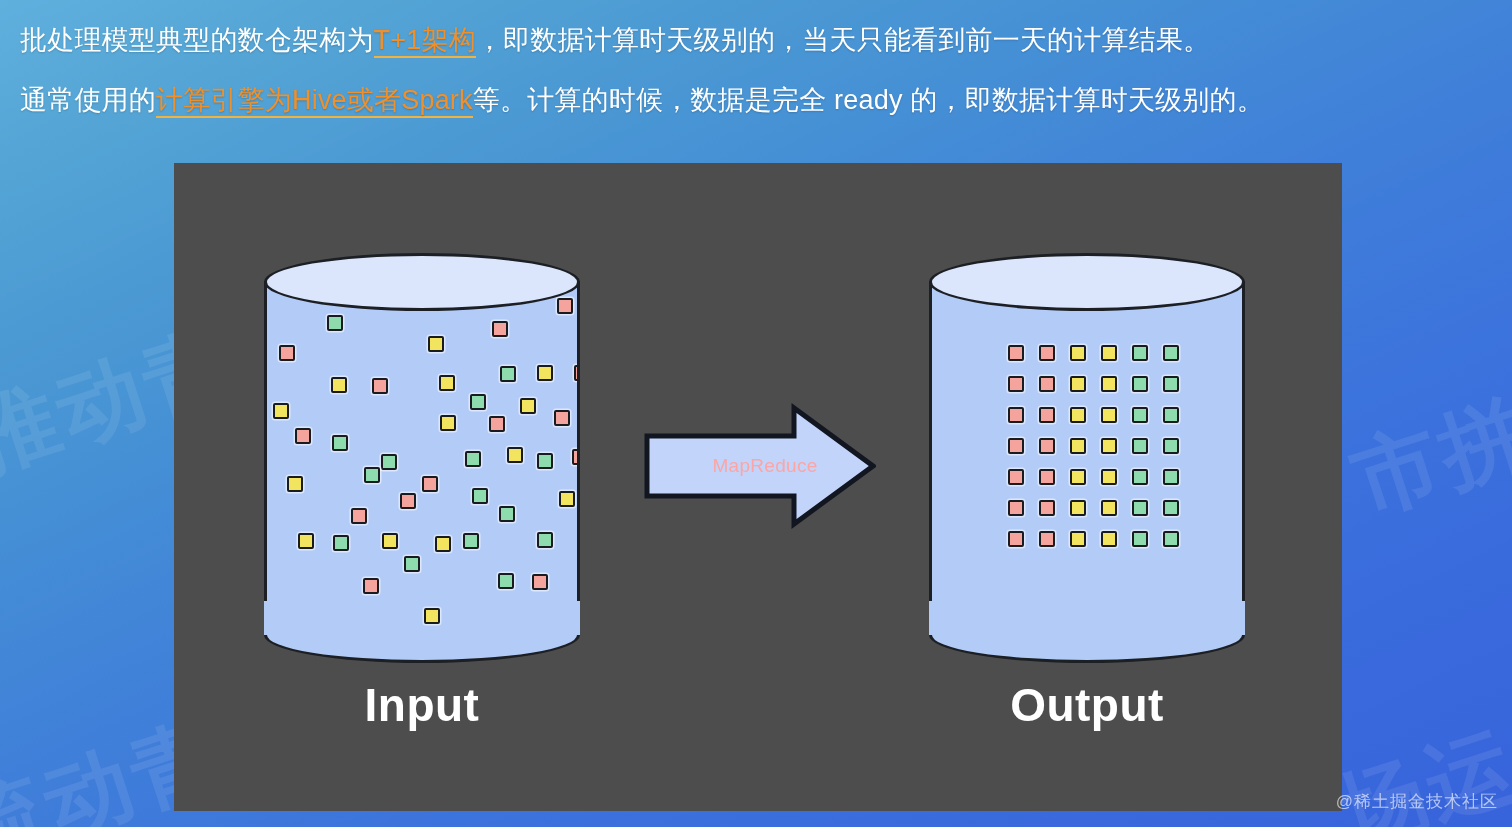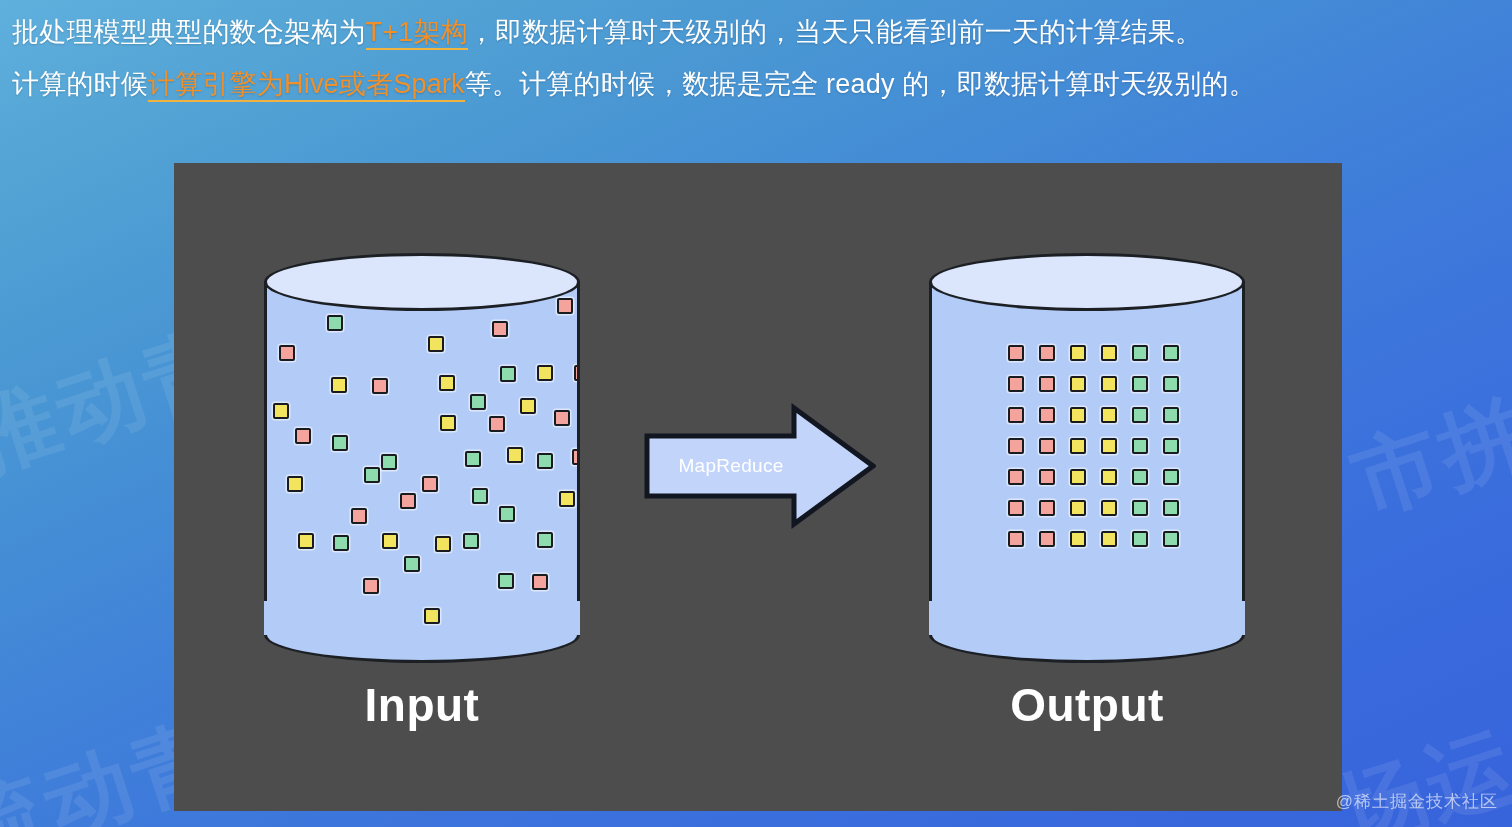--- a/index.html
+++ b/index.html
@@ -47,21 +47,21 @@
     left: 8px;
     top: 4px;
     width: 1500px;
     color: #ffffff;
     font-size: 27px;
     line-height: 48px;
     letter-spacing: 0.2px;
     text-shadow: 0 1px 2px rgba(0,0,0,0.18);
     white-space: nowrap;
   }
-  .headline p { margin: 4px; }
+  .headline p { margin: 12px; }
   .hl-orange {
     color: #f0902a;
     border-bottom: 2px solid #f0b341;
     padding-bottom: 1px;
   }
 
   
   #panel {
     position: absolute;
     left: 174px;
@@ -153,23 +153,24 @@
   #arrow svg { display: block; }
   #arrow .arrow-label {
     position: absolute;
     left: 0;
     top: 0;
     width: 174px;
     height: 126px;
     display: flex;
     align-items: center;
     justify-content: center;
-    color: #ffffff;
+    color: #fca5a5;
     font-size: 19px;
     letter-spacing: 0.3px;
+    padding-left: 34px;
   }
 
   
   .caption {
     position: absolute;
     color: #ffffff;
     font-size: 46px;
     font-weight: bold;
     letter-spacing: 0.5px;
     text-align: center;
@@ -194,21 +195,21 @@
 
 <div id="page">
 
   <div class="wm wm-a">推动青...</div>
   <div class="wm wm-b">流动青...</div>
   <div class="wm wm-c">市拼运...</div>
   <div class="wm wm-d">场运...</div>
 
   <div class="headline">
     <p><span>批处理模型典型的数仓架构为</span><span class="hl-orange">T+1架构</span><span>，即数据计算时天级别的，当天只能看到前一天的计算结果。</span></p>
-    <p><span>计算的时候</span><span class="hl-orange">计算引擎为Hive或者Spark</span><span>等。计算的时候，数据是完全 ready 的，即数据计算时天级别的。</span></p>
+    <p><span>通常使用的</span><span class="hl-orange">计算引擎为Hive或者Spark</span><span>等。计算的时候，数据是完全 ready 的，即数据计算时天级别的。</span></p>
   </div>
 
   <div id="panel">
 
     <div class="cyl" id="cyl-input">
       <div class="body"></div>
       <div class="bottom"></div>
       <div class="bottom-mask"></div>
       <div class="contents" id="input-contents">
           <div class="sq green" style="left: 60px; top: 22px;"></div>

